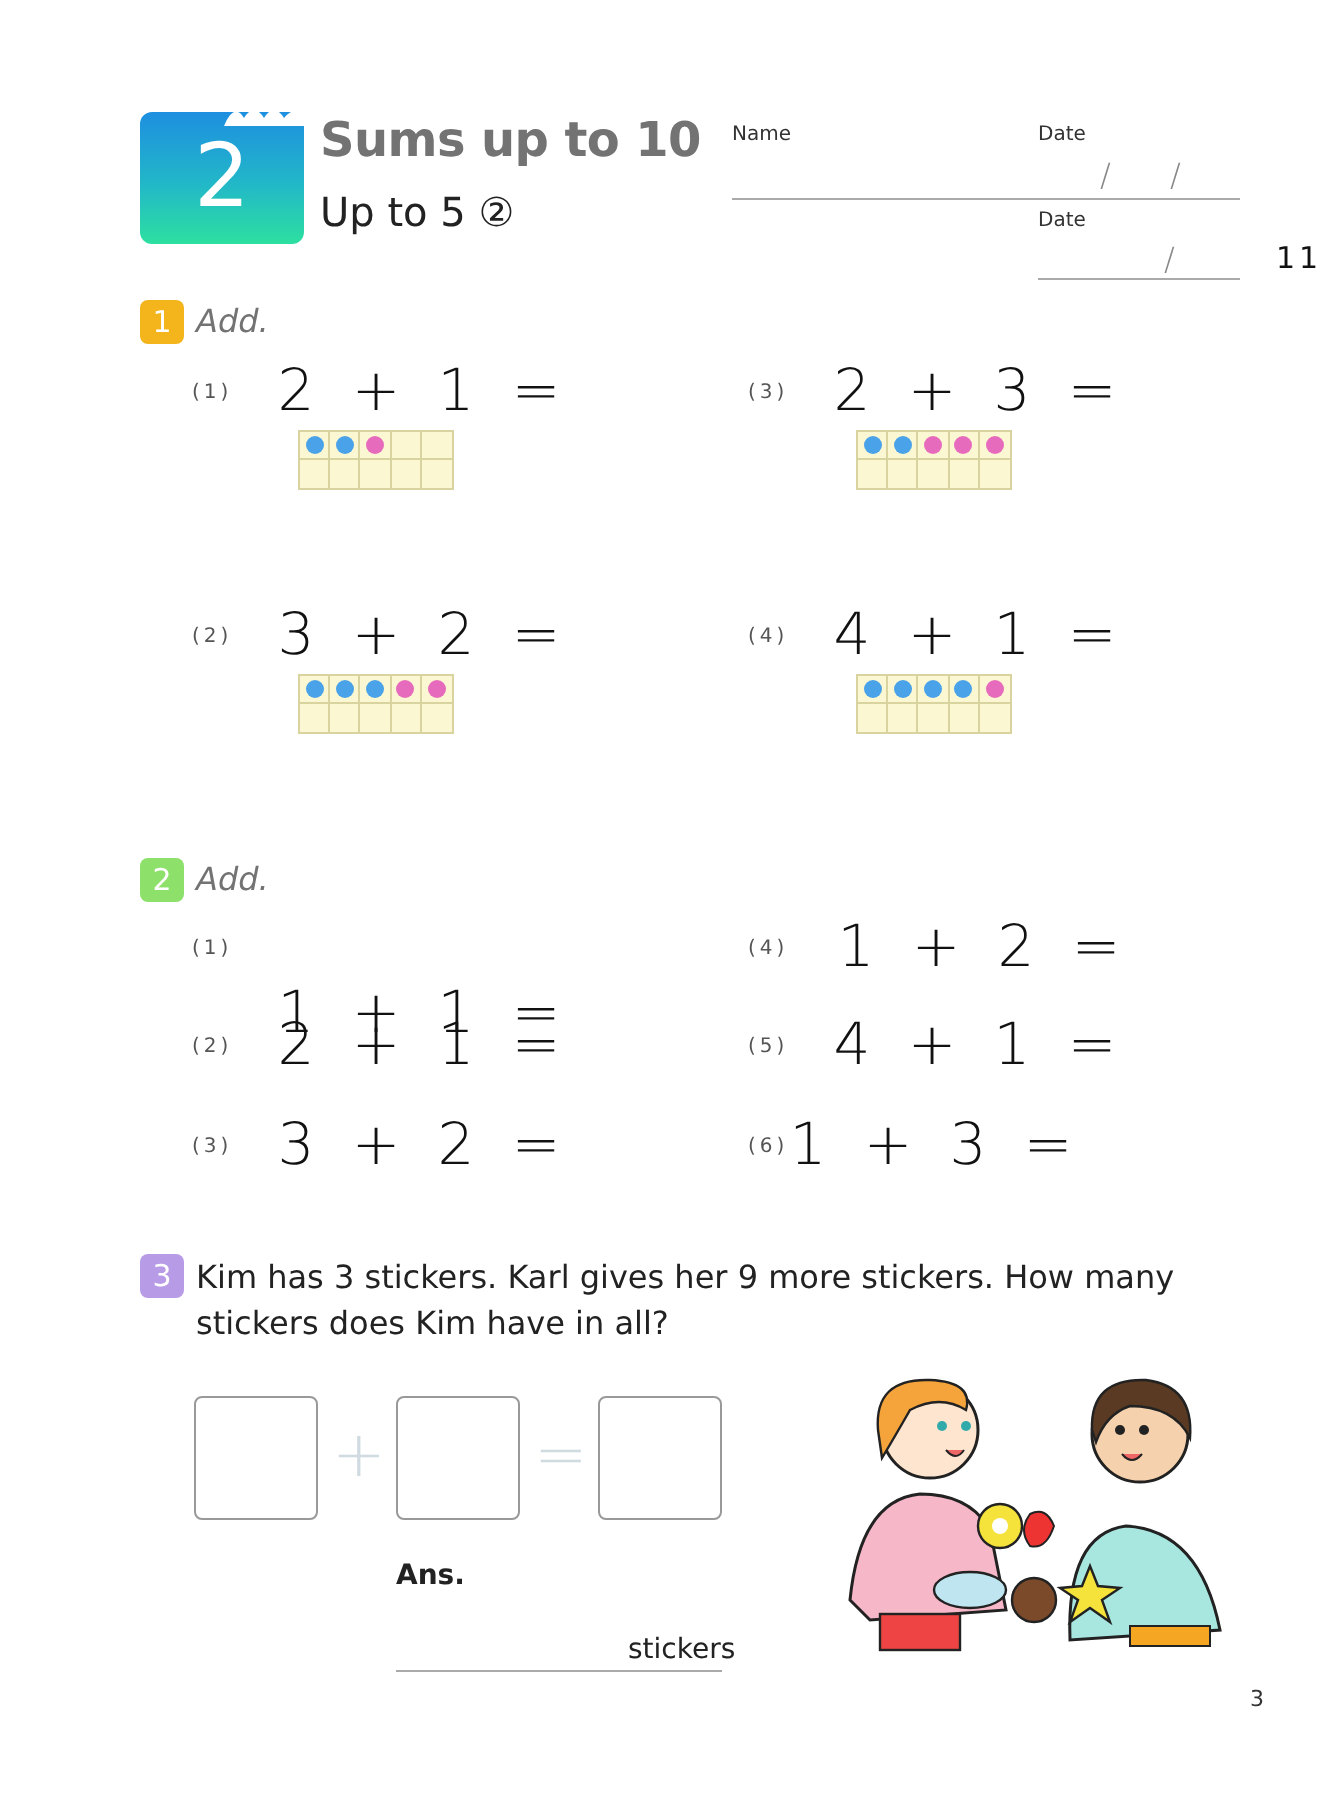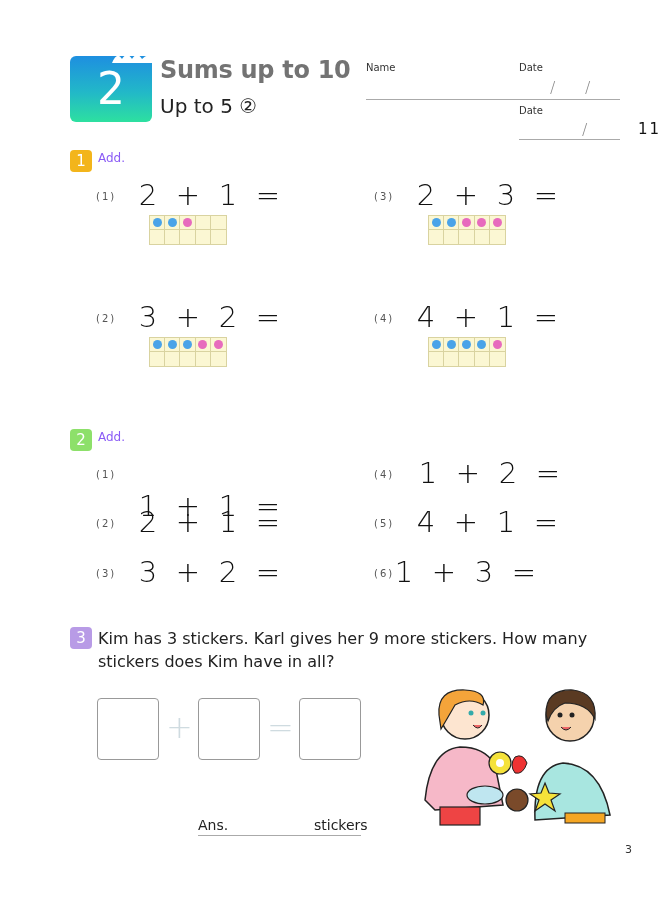--- a/index.html
+++ b/index.html
@@ -16,21 +16,21 @@
   .subtitle { left: 160px; top: 94px; font-size: 20px; color: #222; }
 
   .field-label { font-size: 10px; color: #333; text-align: center; }
   .hline { height: 1px; background: #aaa; }
   .slash { font-size: 16px; color: #888; font-weight: 100; }
   .score-total { font-size: 15px; color: #111; letter-spacing: 2px; }
 
   
   .sec-num { width: 22px; height: 22px; border-radius: 4px; color: #fff; font-size: 15px;
     line-height: 22px; text-align: center; }
-  .sec-label { font-size: 12px; color: #8b5cf6; }
+  .sec-label { font-size: 16px; color: #737373; font-style: italic; }
 
   .prob-num { font-size: 10px; color: #555; letter-spacing: 2px; }
   .eq { font-size: 29px; color: #111; font-family: "DejaVu Sans", sans-serif; font-weight: 300; }
   .eq span { display: inline-block; text-align: center; }
   .eq .t { width: 40px; }
 
   
   .frame { width: 78px; height: 30px; display: grid; grid-template-columns: repeat(5, 1fr); grid-template-rows: 1fr 1fr;
     background: #fbf7d3; border: 1px solid #d9d3a0; }
   .frame .c { border-right: 1px solid #d9d3a0; border-bottom: 1px solid #d9d3a0; position: relative; }
@@ -206,21 +206,21 @@
 
 <div class="abs sec-num" style="left:70px;top:627px;background:#b89be6;">3</div>
 <div class="abs wp-text">Kim has 3 stickers. Karl gives her 9 more stickers. How many stickers does Kim have in all?</div>
 
 <div class="abs ans-box" style="left:97px;top:698px;"></div>
 <div class="abs ghost-op" style="left:166px;top:708px;">+</div>
 <div class="abs ans-box" style="left:198px;top:698px;"></div>
 <div class="abs ghost-op" style="left:267px;top:708px;">=</div>
 <div class="abs ans-box" style="left:299px;top:698px;"></div>
 
-<div class="abs ans-text" style="left:198px;top:817px;">Ans.</div>
+<div class="abs ans-text" style="left:198px;top:780px;font-weight:bold;">Ans.</div>
 <div class="abs ans-text" style="left:314px;top:817px;">stickers</div>
 <div class="abs ans-line"></div>
 
 <svg class="abs" style="left:415px;top:685px;" width="205" height="150" viewBox="0 0 205 150">
 
   <path d="M10 115 Q15 65 45 62 Q70 62 80 80 L88 120 L20 125 Z" fill="#f6b8c8" stroke="#222" stroke-width="1.5"></path>
   <rect x="25" y="122" width="40" height="18" fill="#e44" stroke="#222" stroke-width="1.2"></rect>
   <circle cx="50" cy="30" r="24" fill="#fde5d0" stroke="#222" stroke-width="1.5"></circle>
   <path d="M24 30 Q22 4 50 5 Q72 6 68 20 Q55 12 40 20 Q32 34 26 44 Z" fill="#f4a43a" stroke="#222" stroke-width="1.2"></path>
   <circle cx="56" cy="28" r="2.5" fill="#3aa"></circle>

